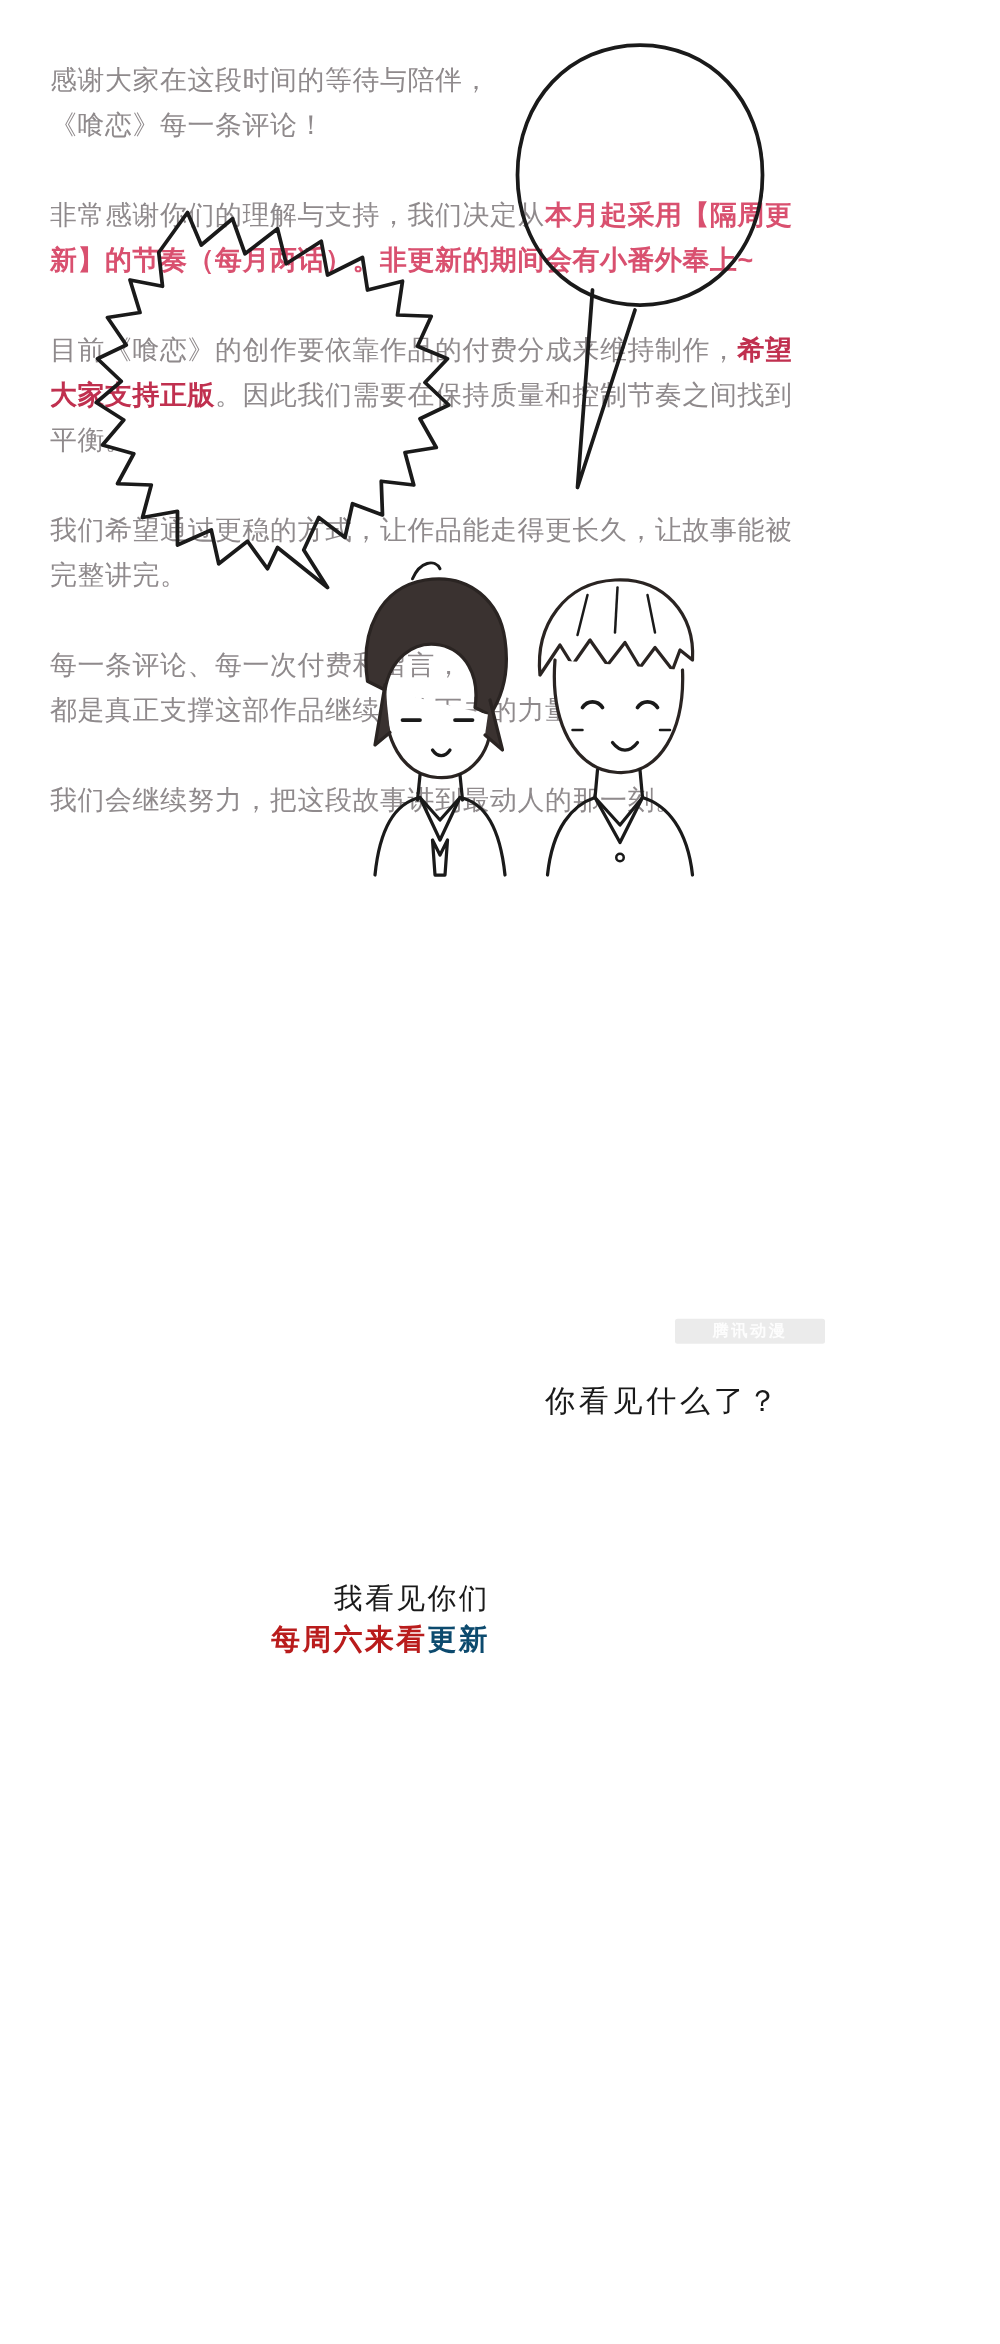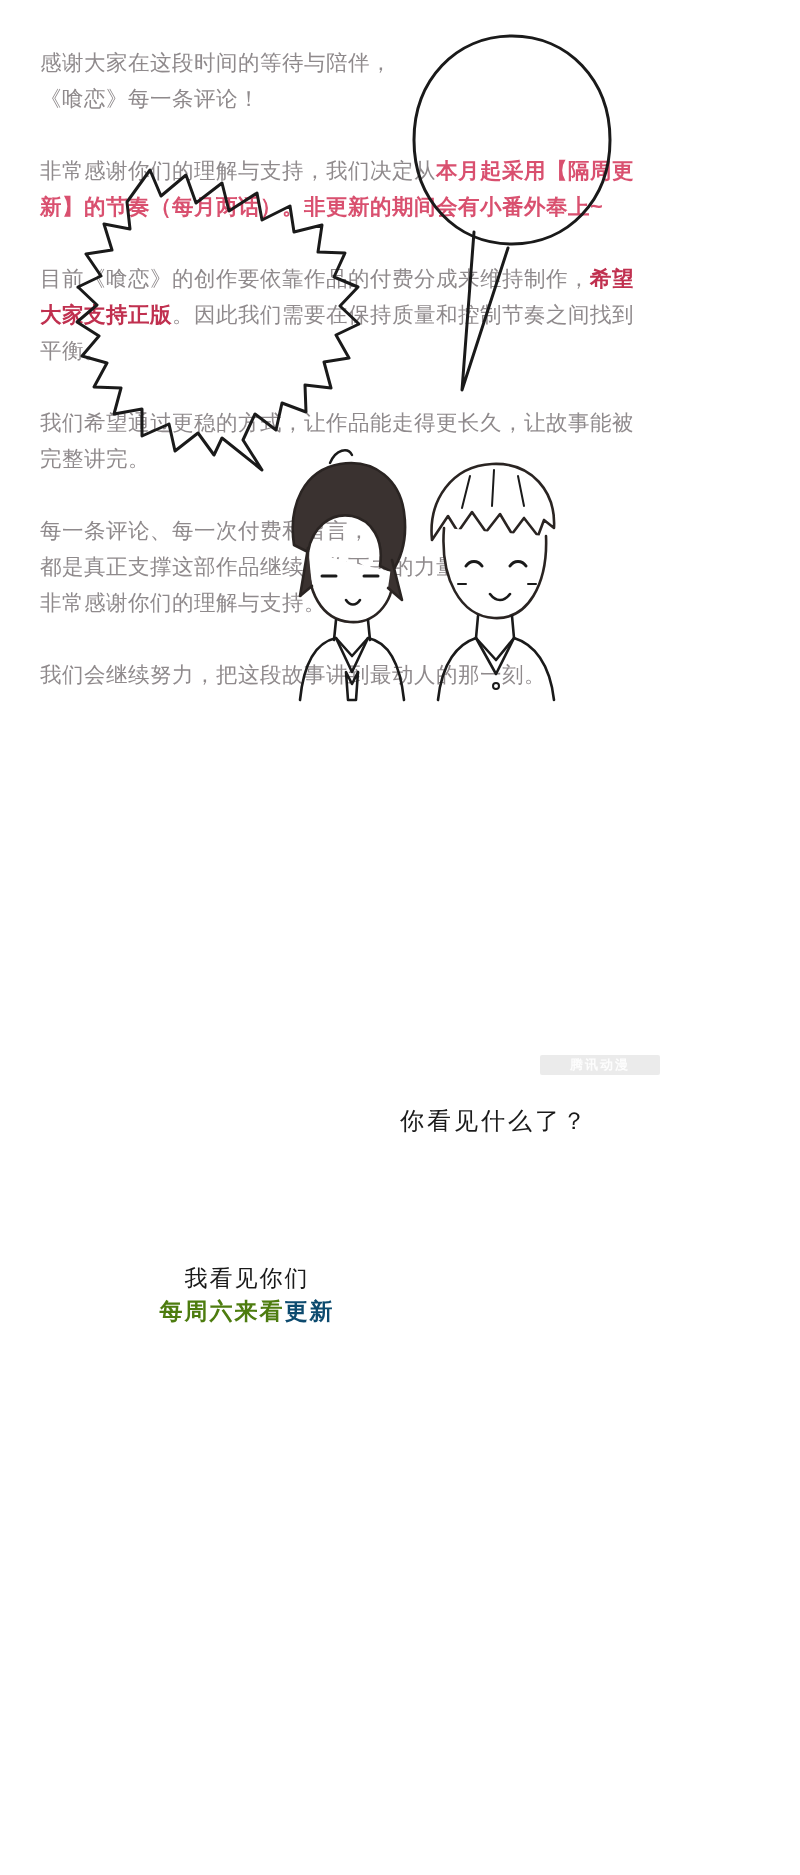--- a/index.html
+++ b/index.html
@@ -21,21 +21,20 @@
     top: 46px;
     width: 600px;
   }
 
   .para {
     margin: 0 0 36px 0;
     font-size: 21.5px;
     line-height: 36px;
     color: #8f8a8c;
     letter-spacing: 0.5px;
-    font-family: Liberation Mono, monospace;
   }
   .para:last-child { margin-bottom: 0; }
 
   .emph {
     color: #d9506f;
     font-weight: bold;
   }
   .emph2 {
     color: #c0304f;
     font-weight: bold;
@@ -56,48 +55,48 @@
     text-align: center;
     letter-spacing: 2px;
     z-index: 3;
   }
 
   .bubble-right-text {
     position: absolute;
     left: 400px;
     top: 1105px;
     width: 225px;
-    text-align: left;
+    text-align: right;
     font-size: 24px;
     line-height: 32px;
     color: #1a1a1a;
     font-family: "DejaVu Sans", sans-serif;
     letter-spacing: 3px;
     z-index: 4;
   }
 
   .bubble-left-text {
     position: absolute;
     left: 80px;
     top: 1262px;
     width: 290px;
-    text-align: center;
+    text-align: right;
     font-size: 23px;
     line-height: 33px;
     color: #1a1a1a;
     font-family: Liberation Sans, sans-serif;
     letter-spacing: 2px;
     z-index: 4;
     padding-left: 22px;
   }
   .bubble-left-text .line2,
   .bubble-left-text .line3 {
     font-weight: bold;
   }
-  .bubble-left-text .pink { color: #4d7c0f; font-weight: bold; }
+  .bubble-left-text .pink { color: #b91c1c; font-weight: bold; }
   .bubble-left-text .blk { color: #0c4a6e; font-weight: bold; }
 
   svg.art {
     position: absolute;
     left: 0;
     top: 0;
     width: 800px;
     height: 895px;
     z-index: 1;
   }
@@ -120,21 +119,20 @@
     <span>目前《喰恋》的创作要依靠作品的付费分成来维持制作，</span><span class="emph2">希望大家支持正版</span><span>。因此我们需要在保持质量和控制节奏之间找到平衡。</span>
   </p>
 
   <p class="para">
     <span>我们希望通过更稳的方式，让作品能走得更长久，让故事能被完整讲完。</span>
   </p>
 
   <p class="para">
     <span>每一条评论、每一次付费和留言，</span><br>
     <span>都是真正支撑这部作品继续创作下去的力量。</span><br>
-    <span>非常感谢你们的理解与支持。</span>
   </p>
 
   <p class="para">
     <span>我们会继续努力，把这段故事讲到最动人的那一刻。</span>
   </p>
 
 </div>
 
 <div id="comic-layer">
 

